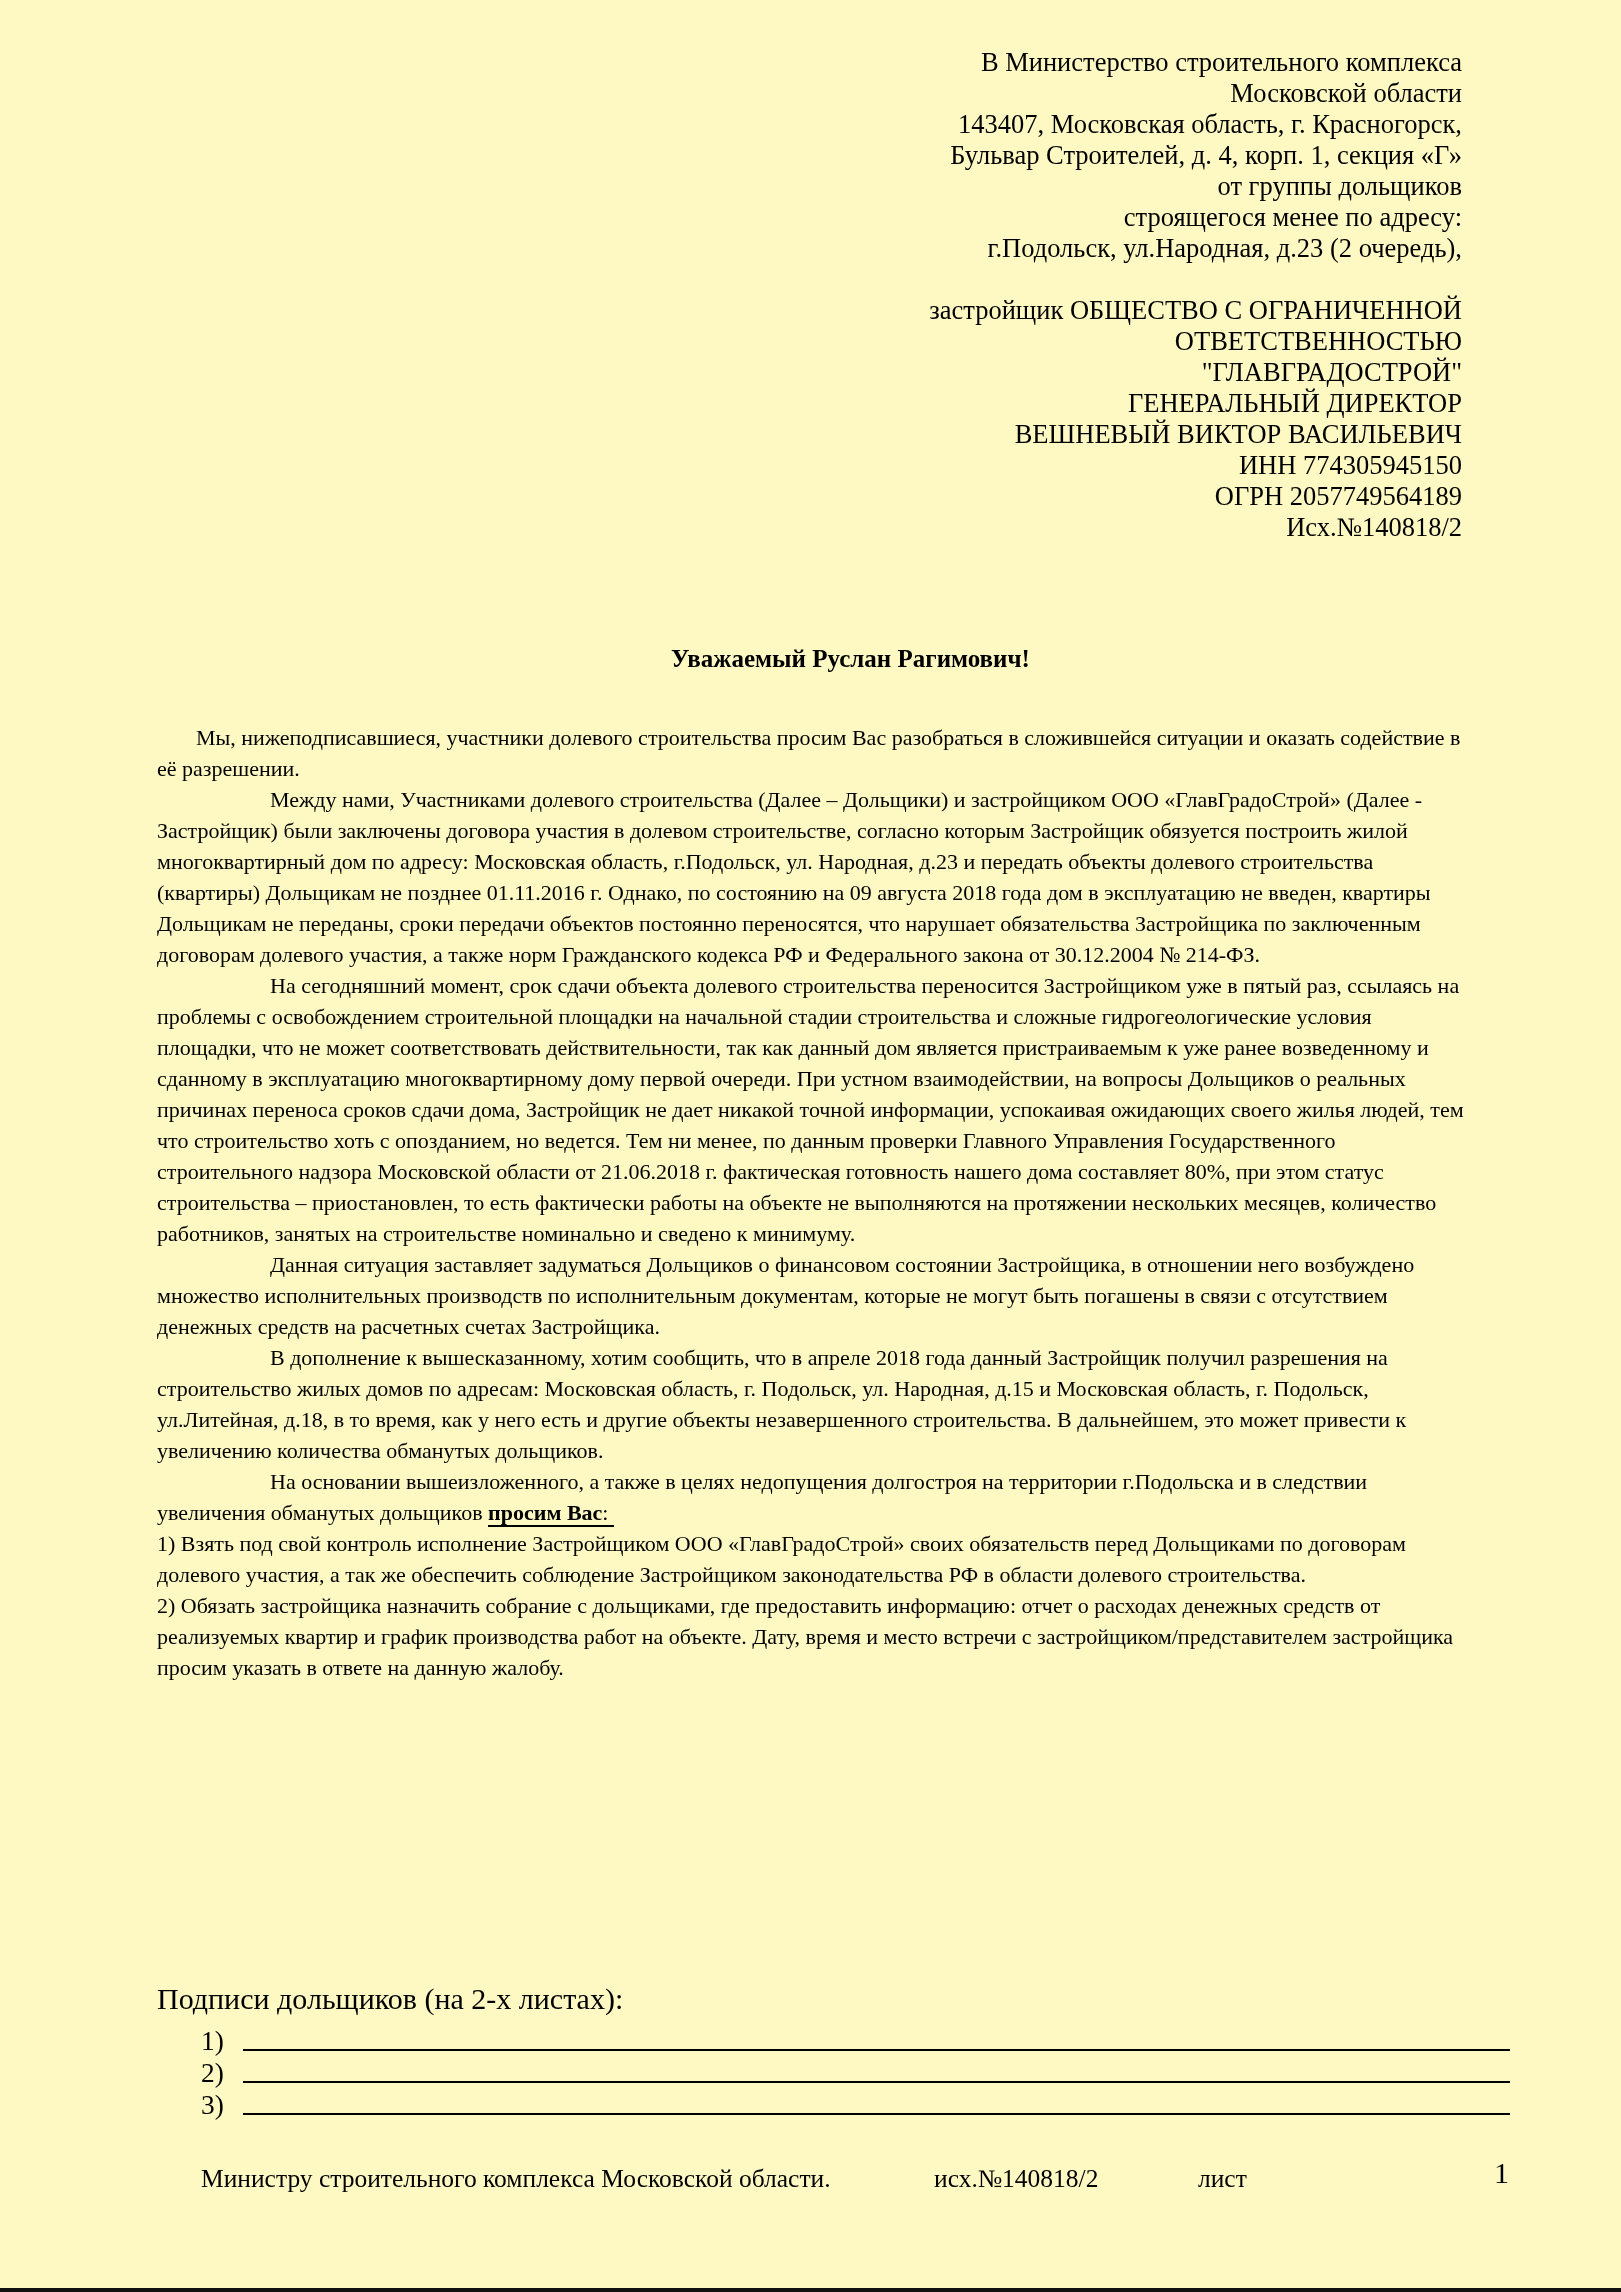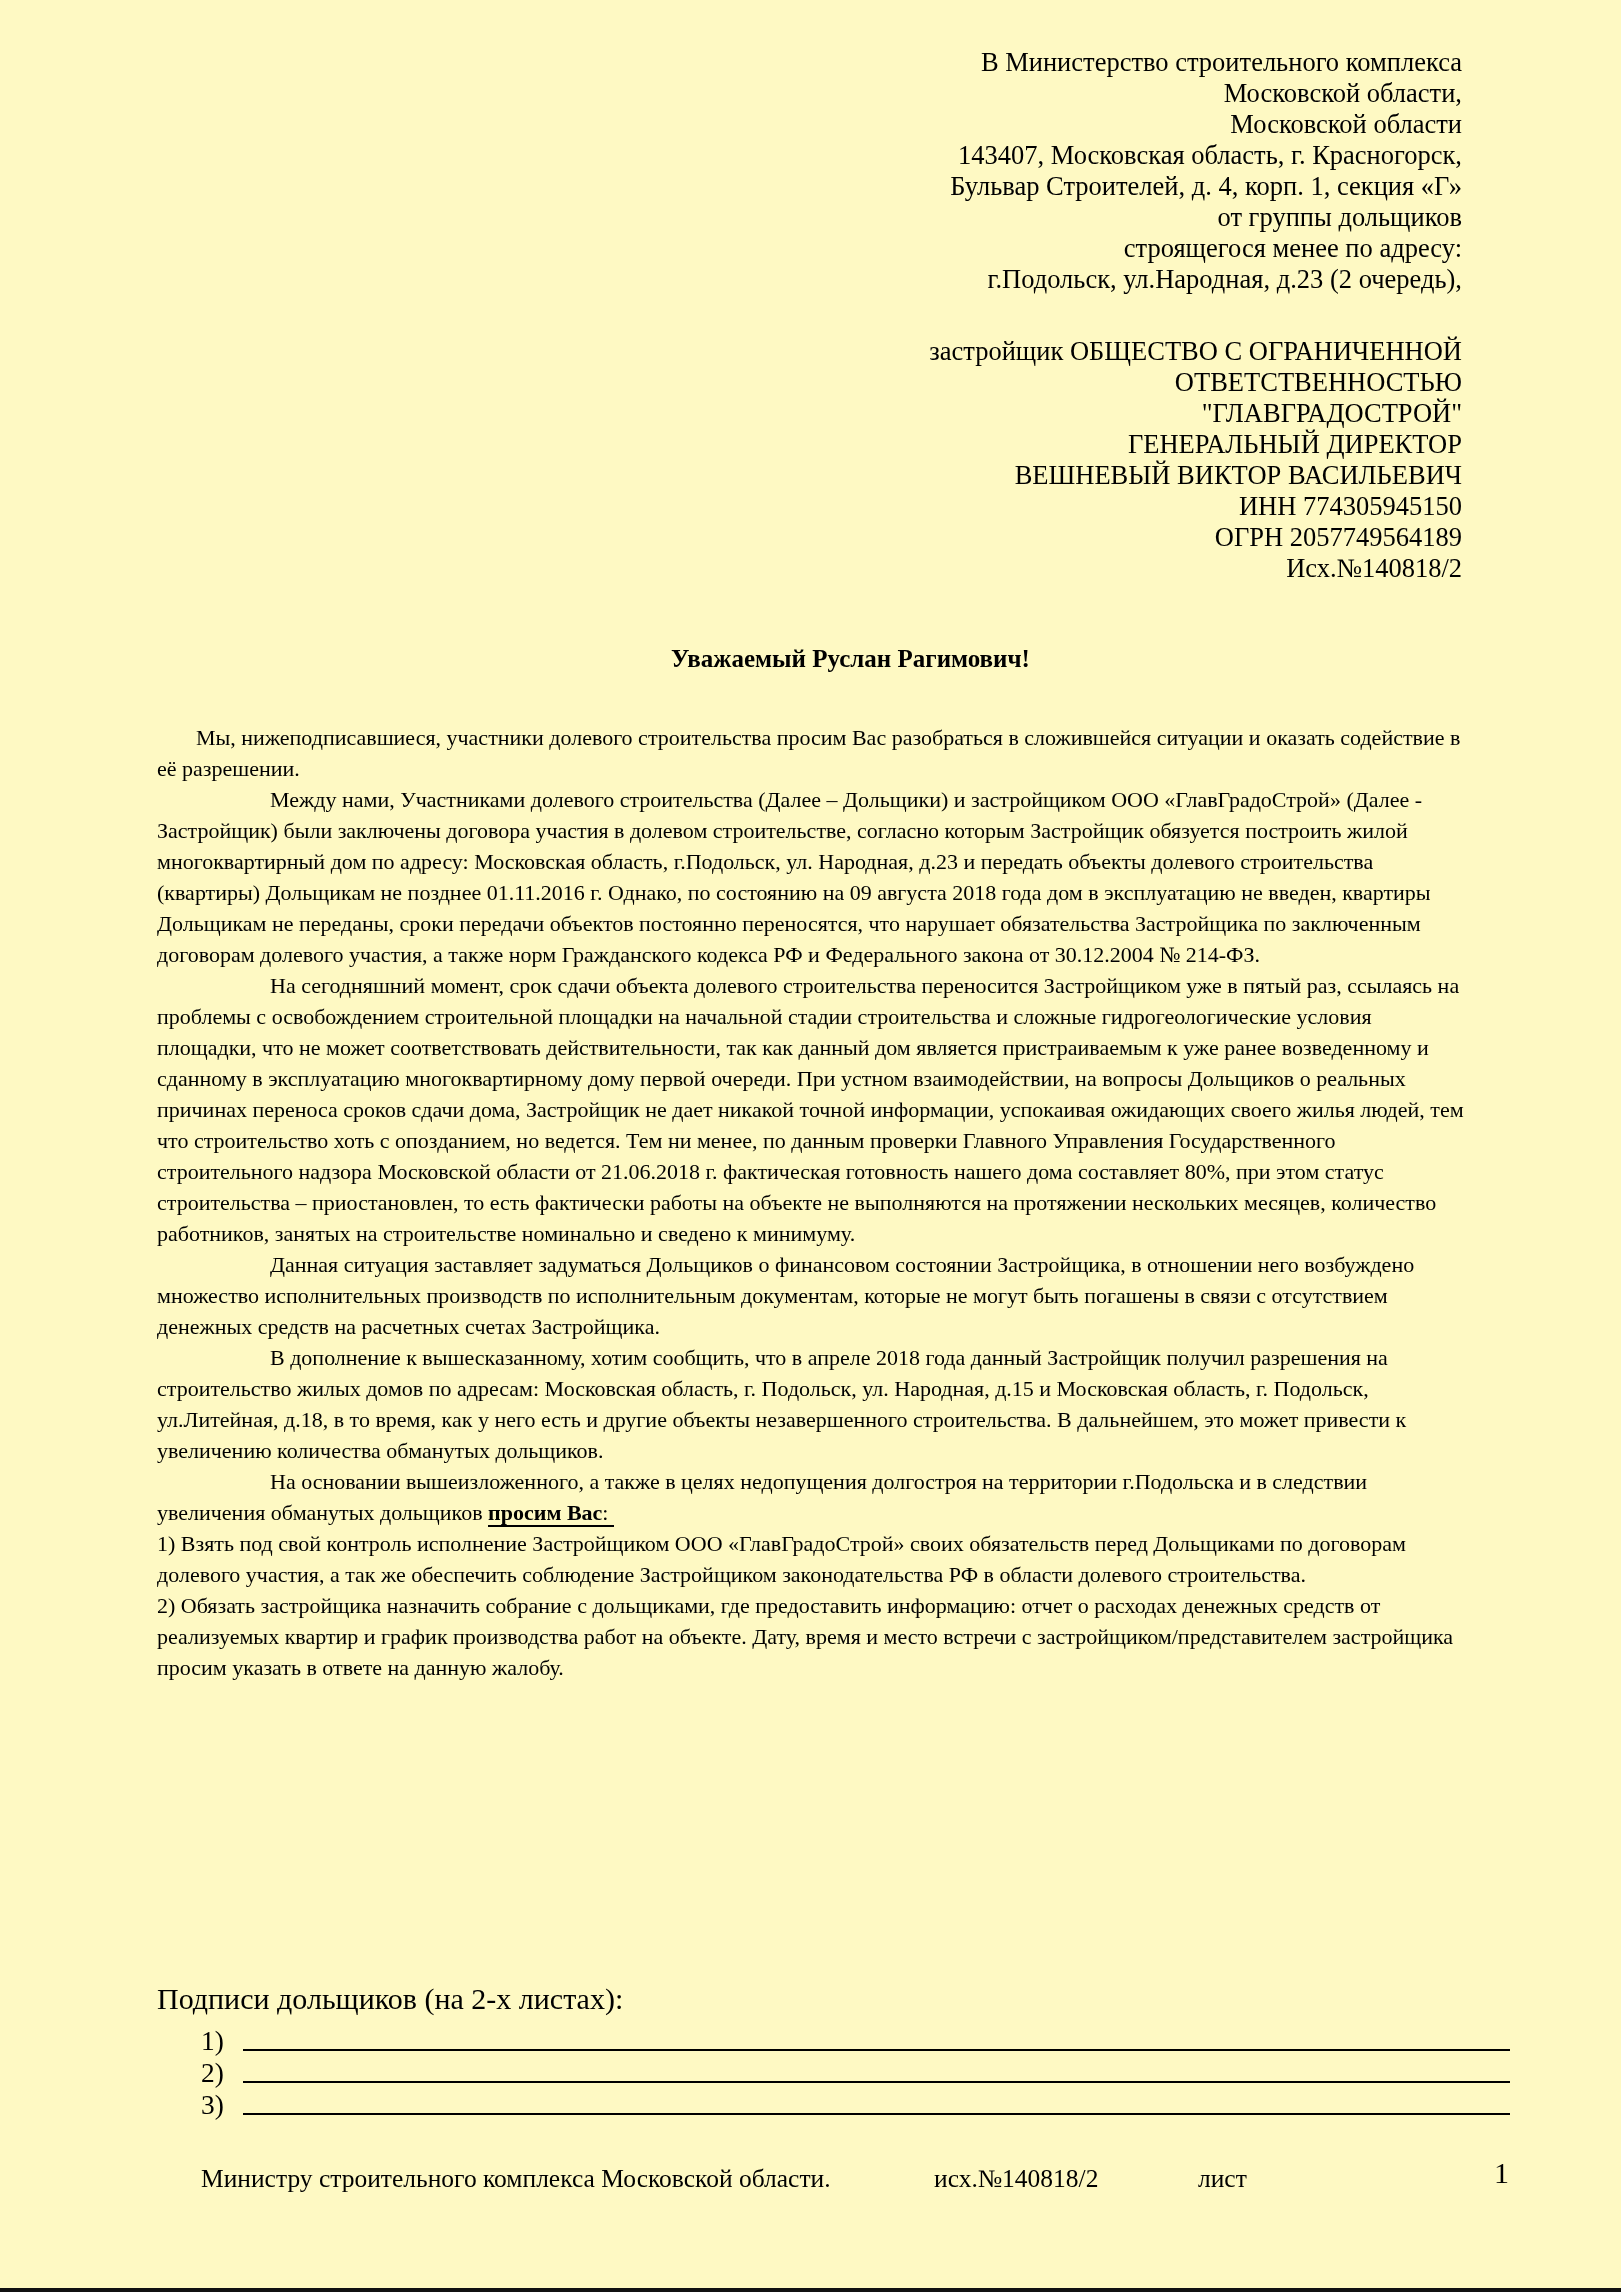--- a/index.html
+++ b/index.html
@@ -15,21 +15,21 @@
   
   .header-block {
     position: absolute;
     top: 47px;
     right: 159px;
     text-align: right;
     font-size: 26.5px;
     line-height: 31px;
     white-space: nowrap;
   }
-  .developer-block { margin-top: 41px; }
+  .developer-block { margin-top: 31px; }
   
   .greeting {
     position: absolute;
     top: 645px;
     left: 671px;
     font-size: 25px;
     font-weight: bold;
     white-space: nowrap;
   }
   
@@ -84,21 +84,20 @@
     background: #111111;
   }
 </style>
 </head>
 <body>
 
 <div class="page">
 
   <div class="header-block">
     <div>В Министерство строительного комплекса</div>
-    <div>Московской области,</div>
     <div>Московской области</div>
     <div>143407, Московская область, г. Красногорск,</div>
     <div>Бульвар Строителей, д. 4, корп. 1, секция «Г»</div>
     <div>от группы дольщиков</div>
     <div>строящегося менее по адресу:</div>
     <div>г.Подольск, ул.Народная, д.23 (2 очередь),</div>
     <div class="developer-block">
       <div>застройщик ОБЩЕСТВО С ОГРАНИЧЕННОЙ</div>
       <div>ОТВЕТСТВЕННОСТЬЮ</div>
       <div>"ГЛАВГРАДОСТРОЙ"</div>

